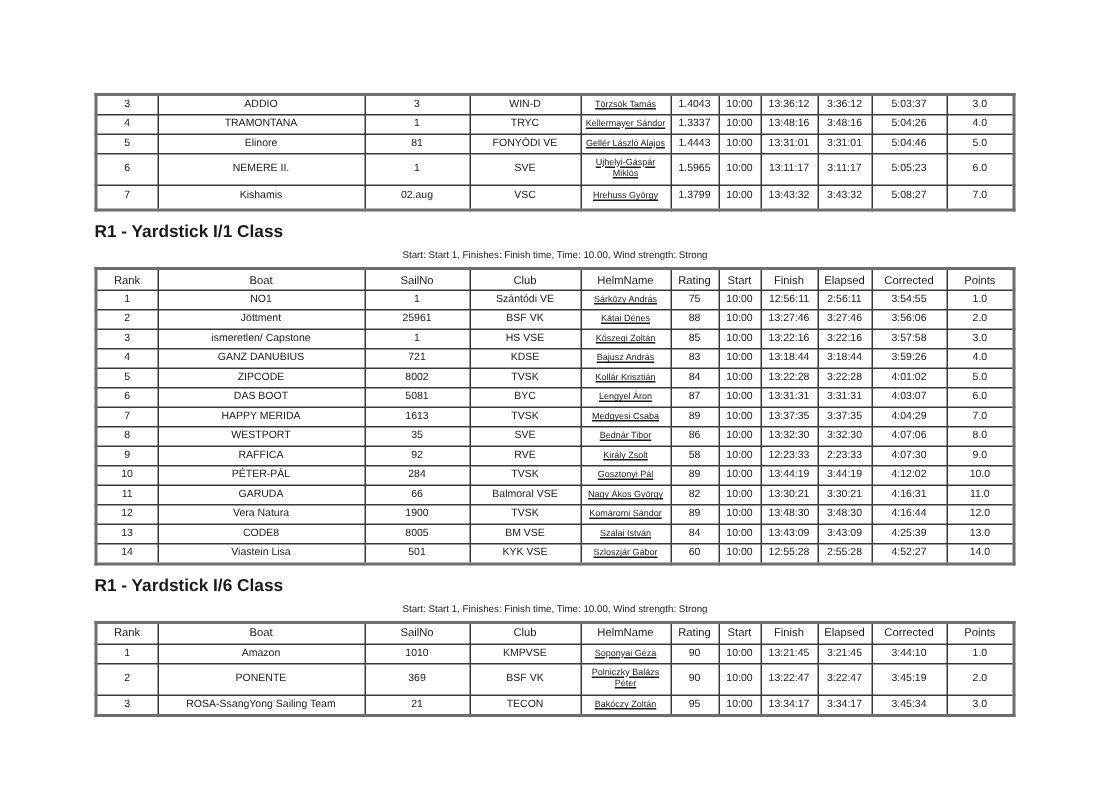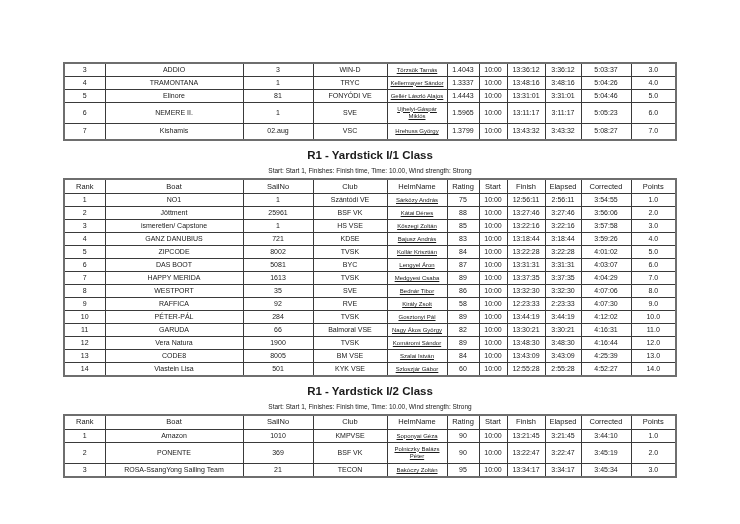--- a/index.html
+++ b/index.html
@@ -47,21 +47,21 @@
     height: 13px;
   }
   .helm {
     font-size: 6px;
     line-height: 7px;
     text-decoration: underline;
     display: inline-block;
     cursor: pointer;
   }
   .section-title {
-    text-align: center;
+    text-align: left;
     font-weight: bold;
     font-size: 11.5px;
     line-height: 13px;
     margin: 8px 0 0 0;
   }
   .section-subtitle {
     text-align: center;
     font-size: 6.5px;
     line-height: 8px;
     margin: 5px 0 3px 0;
@@ -366,21 +366,21 @@
           <td>60</td>
           <td>10:00</td>
           <td>12:55:28</td>
           <td>2:55:28</td>
           <td>4:52:27</td>
           <td>14.0</td>
         </tr>
       </tbody>
   </table>
 
-  <div class="section-title">R1 - Yardstick I/2 Class</div>
+  <div class="section-title">R1 - Yardstick I/6 Class</div>
   <div class="section-subtitle">Start: Start 1, Finishes: Finish time, Time: 10.00, Wind strength: Strong</div>
   <table class="results">
     <colgroup>
       <col style="width:41px">
         <col style="width:138px">
         <col style="width:70px">
         <col style="width:74px">
       <col style="width:60px">
         <col style="width:32px">
         <col style="width:28px">

